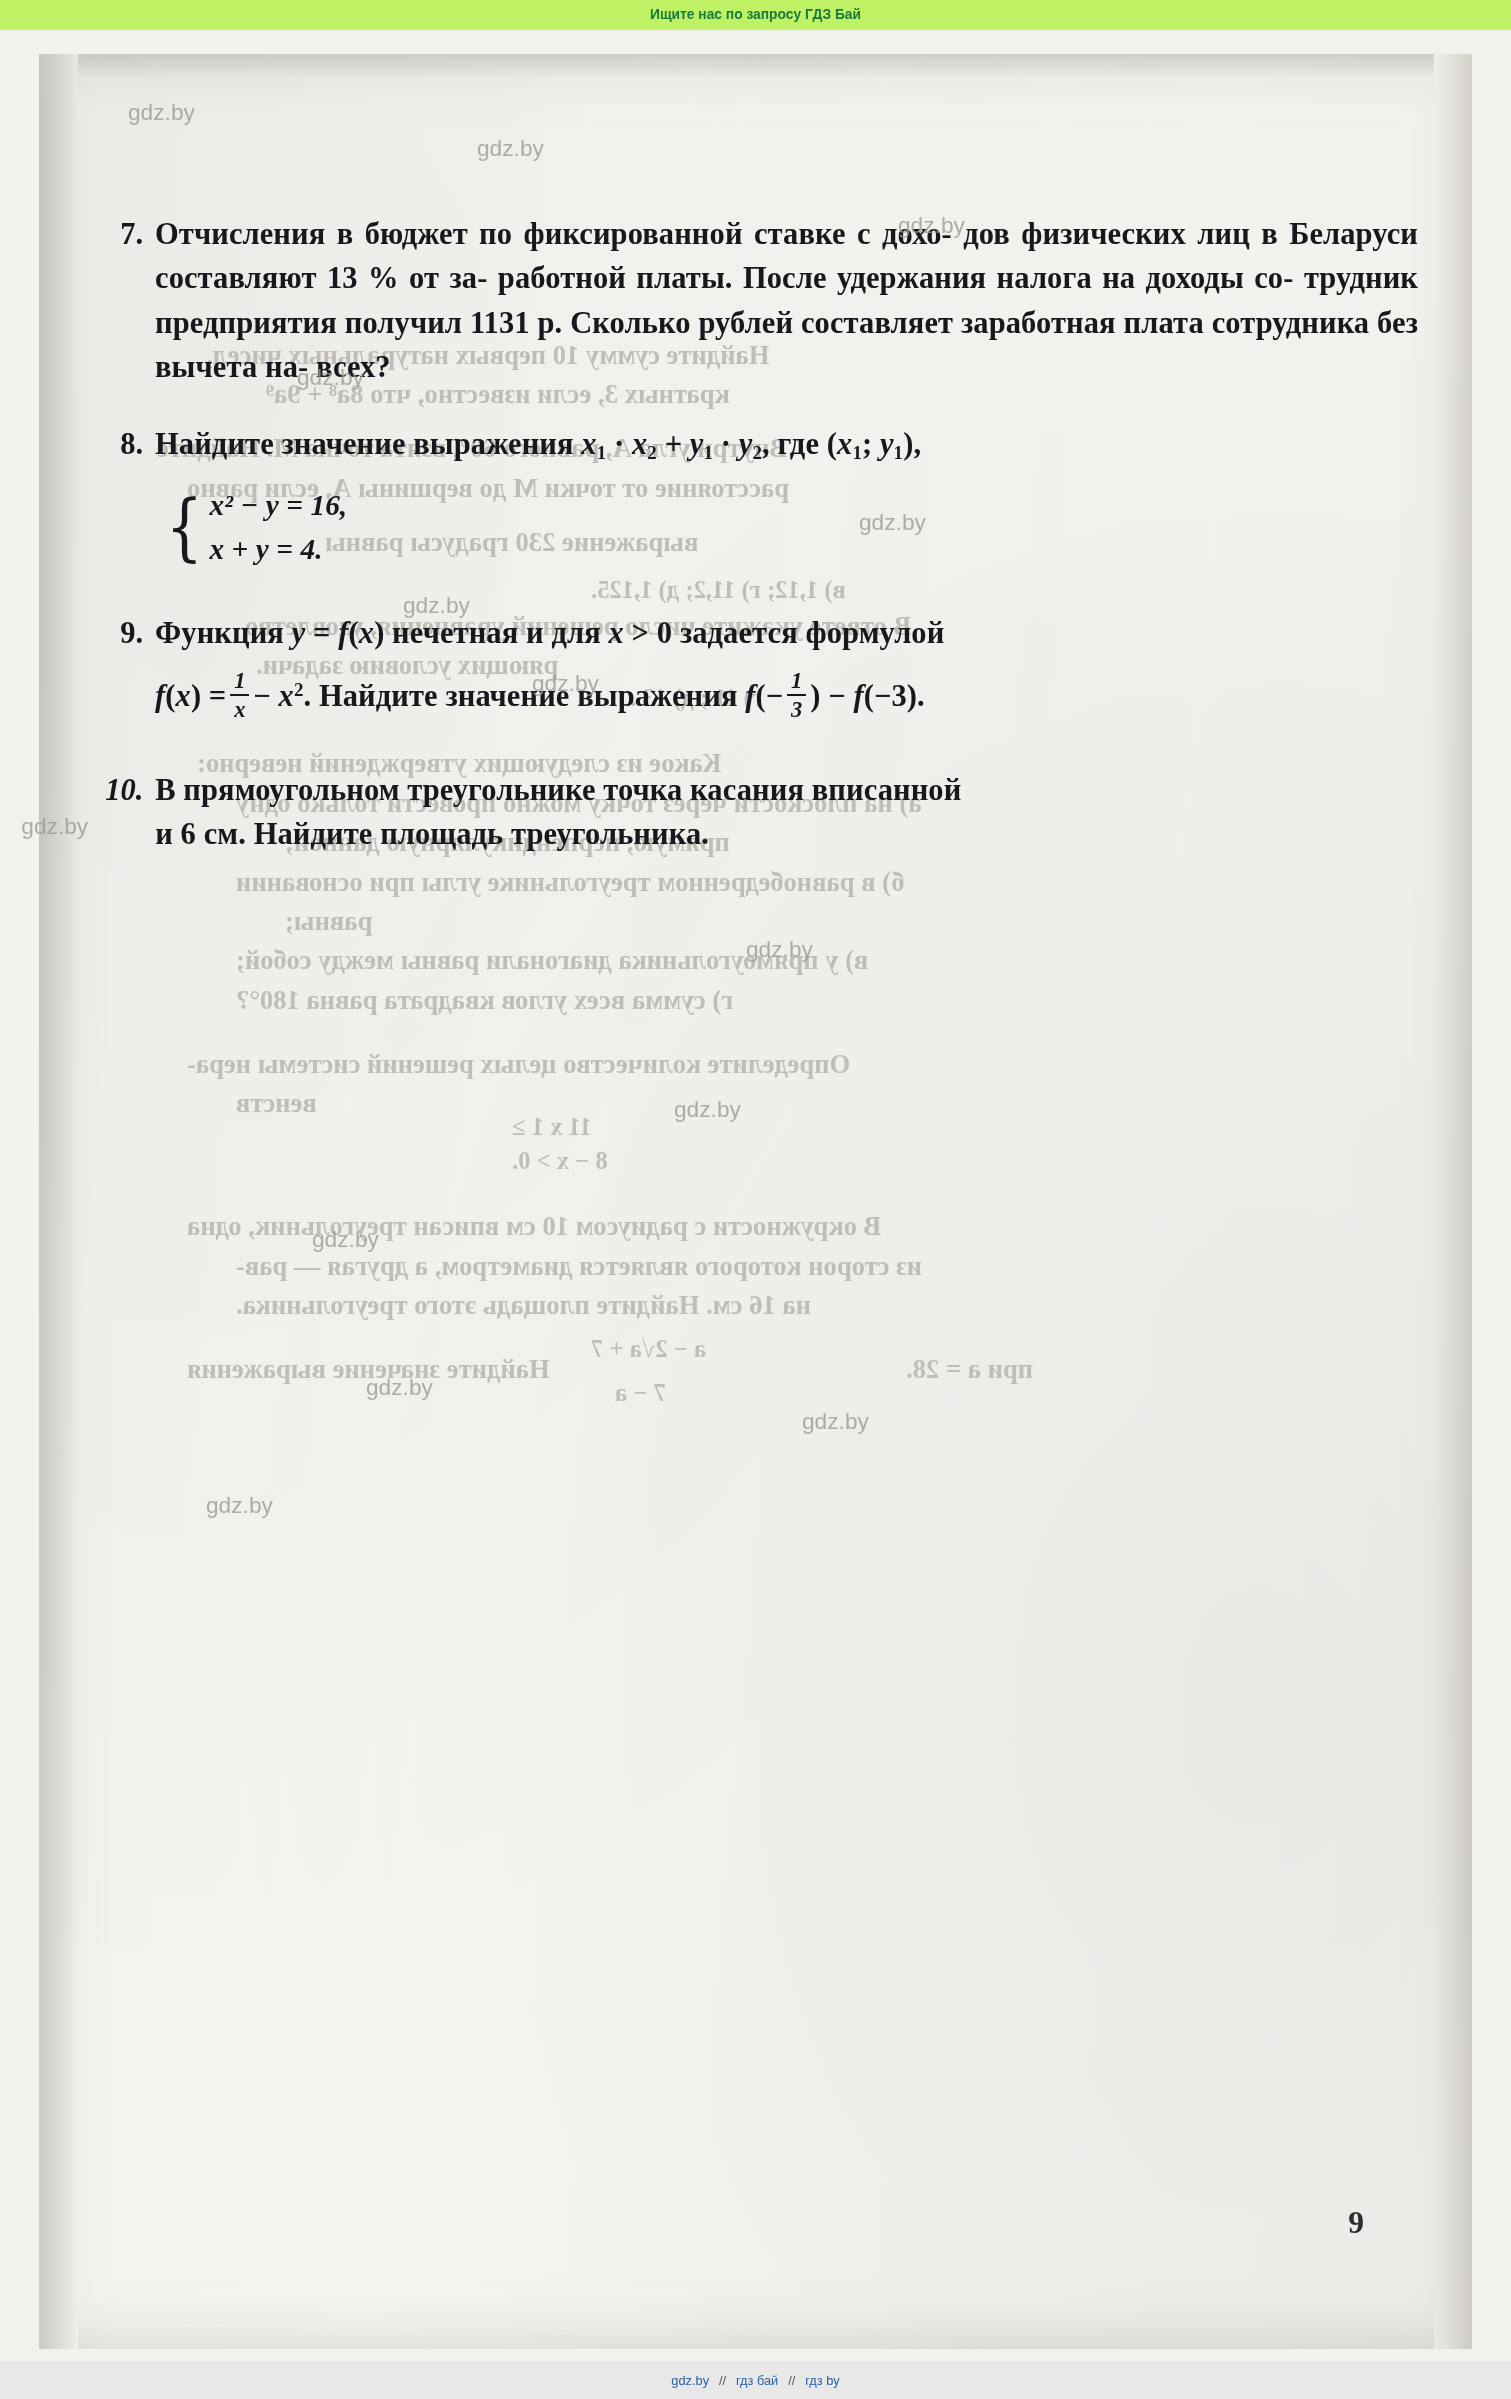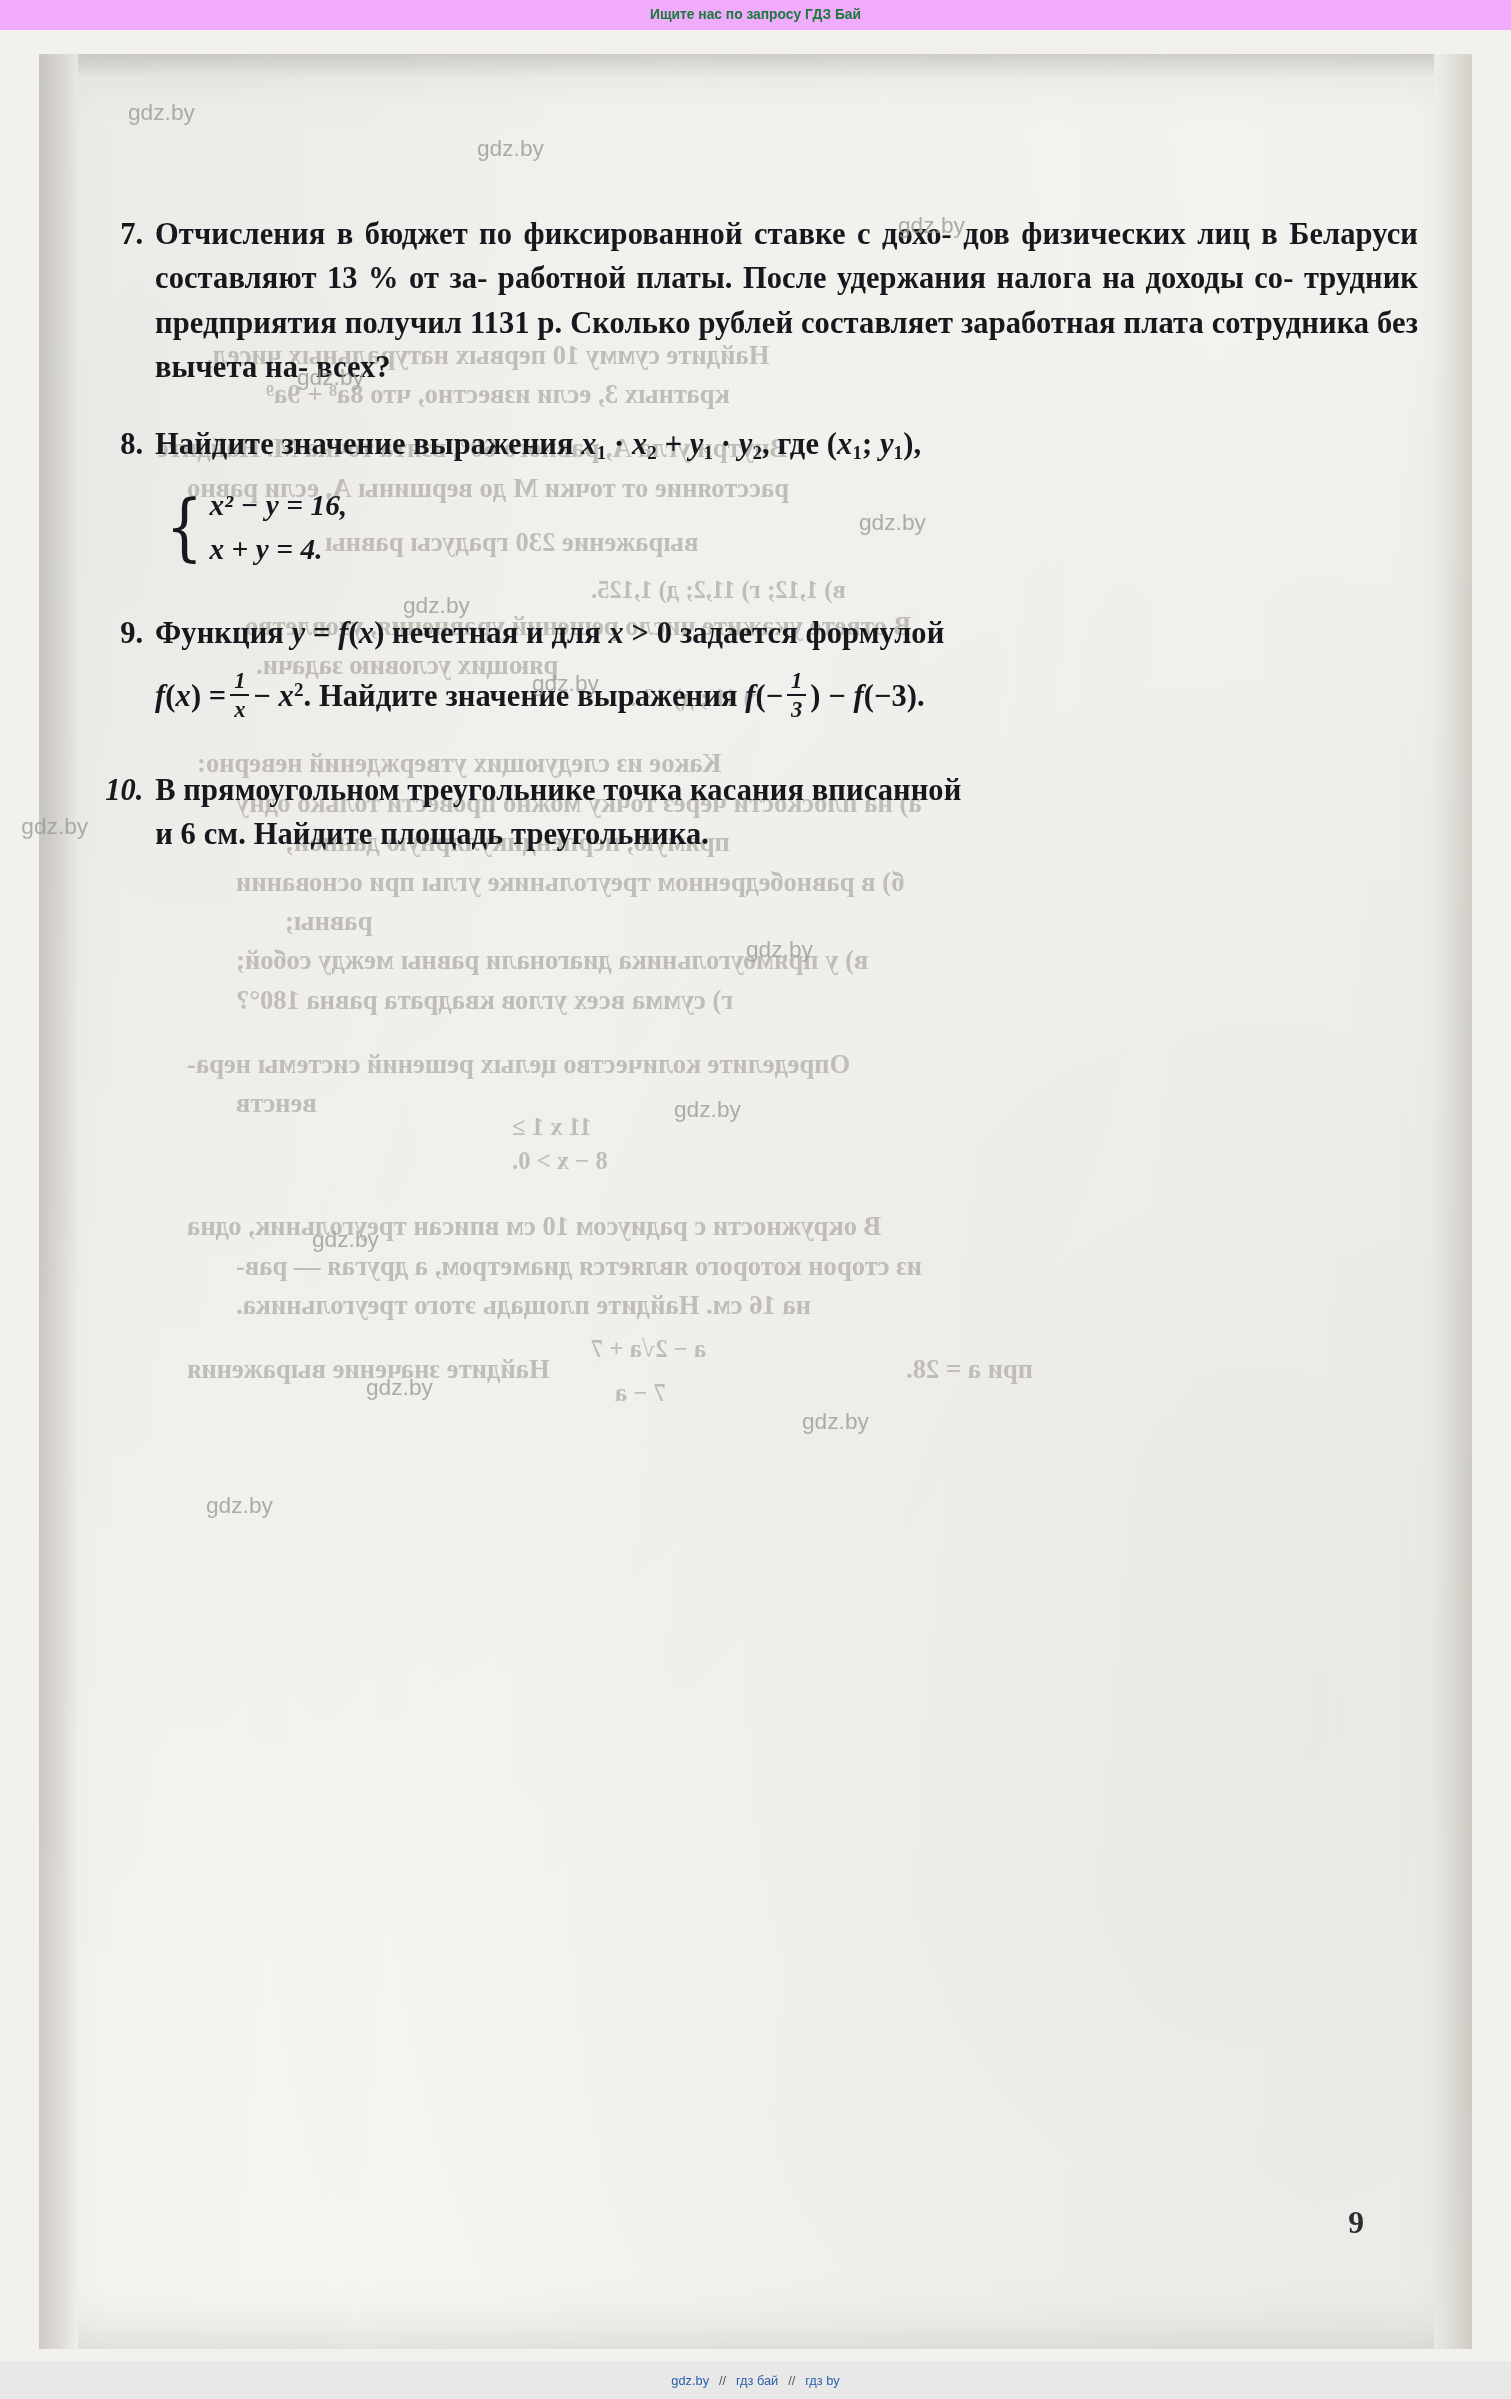--- a/index.html
+++ b/index.html
@@ -13,21 +13,21 @@
     font-family: "Liberation Serif", serif;
     position: relative;
     overflow: hidden;
   }
   
   .top-banner {
     position: absolute;
     left: 0; top: 0;
     width: 1511px;
     height: 29.6px;
-    background: #f0abfc;
+    background: #bef264;
     display: flex;
     align-items: center;
     justify-content: center;
   }
   .top-banner a {
     font-family: "Liberation Sans", sans-serif;
     font-size: 13.8px;
     color: #1a7a3c;
     text-decoration: none;
     font-weight: 600;

